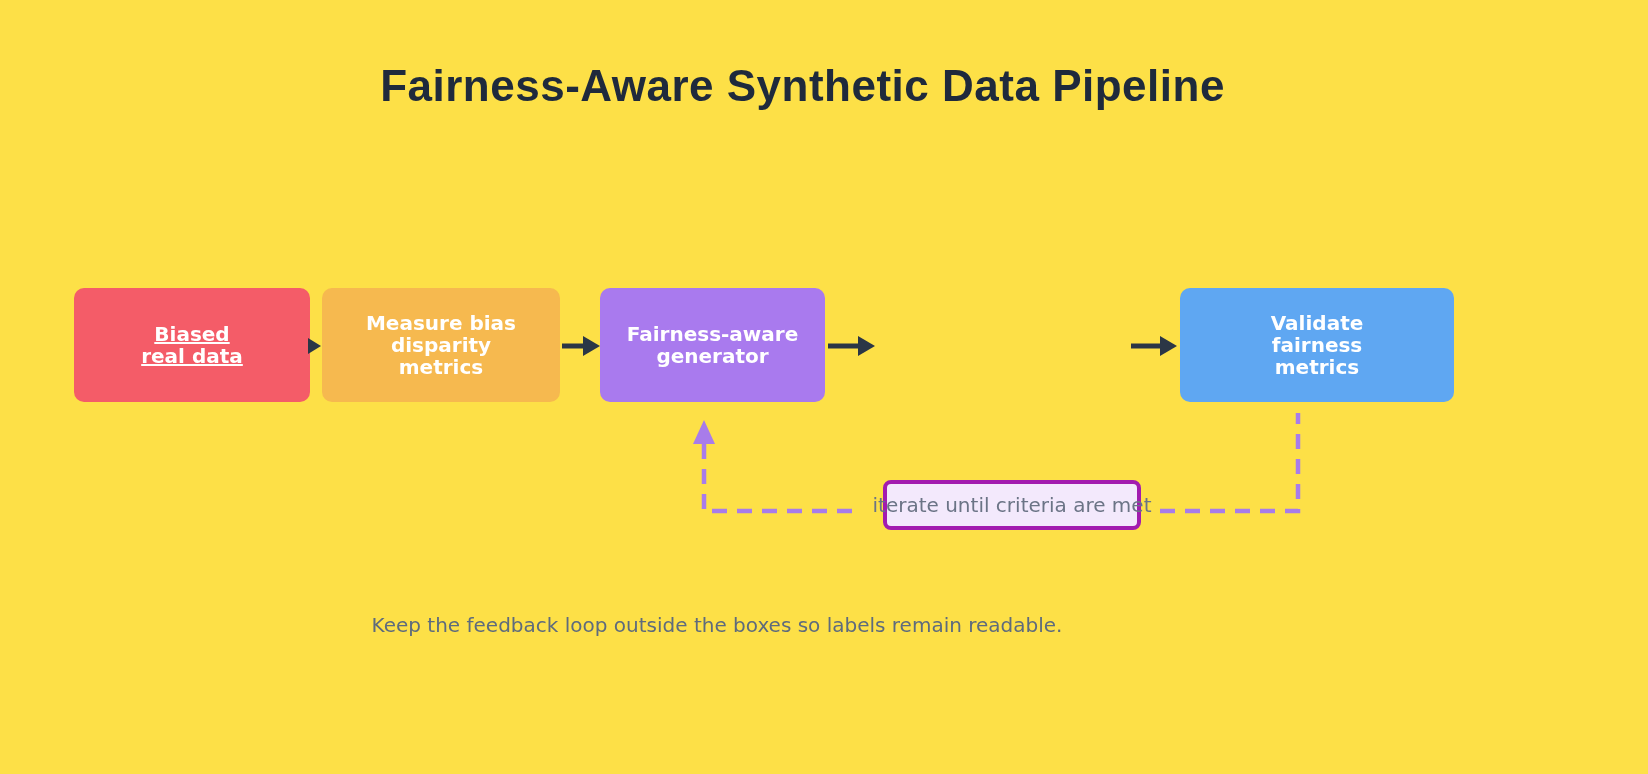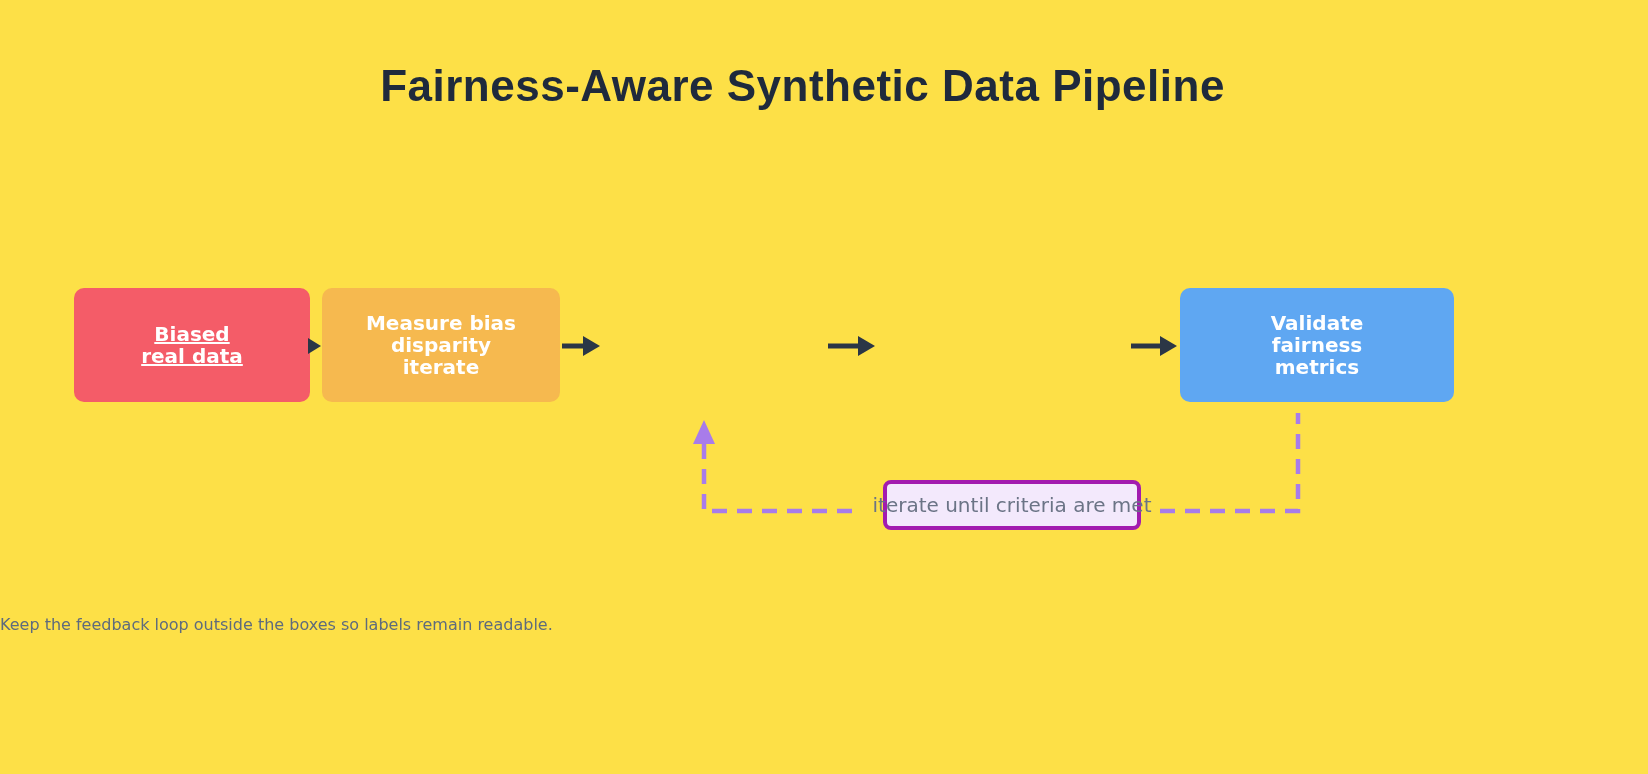--- a/index.html
+++ b/index.html
@@ -69,41 +69,43 @@
     white-space: nowrap;
     font-size: 20px;
     color: #6B7486;
     line-height: 24px;
   }
   .caption {
     position: absolute;
     top: 612px;
     left: 0;
     width: 1434px;
-    text-align: left;
-    font-size: 16px;
+    text-align: center;
+    font-size: 20px;
     color: #5E6B7D;
     line-height: 26px;
     white-space: nowrap;
   }
 </style>
 </head>
 <body>
 
 <div id="stage">
 
   <div class="diagram-title">Fairness-Aware Synthetic Data Pipeline</div>
 
   <div class="node" style="left: 74px; width: 236px; background-color: rgb(244, 92, 104); text-decoration: underline;">Biased
 real data</div>
 
   <div class="node" style="left: 322px; width: 238px; background-color: rgb(246, 185, 79);">Measure bias
 disparity
-iterate</div>
+metrics</div>
 
+  <div class="node" style="left: 600px; width: 225px; background-color: rgb(169, 122, 238);">Fairness-aware
+generator</div>
 
 
   <div class="node" style="left: 1180px; width: 274px; background-color: rgb(95, 167, 242);">Validate
 fairness
 metrics</div>
 
   <svg id="svg-overlay" width="1648" height="774" viewBox="0 0 1648 774">
 
     <polygon points="321,346 308,338 308,354" fill="#2B3646"></polygon>
 

